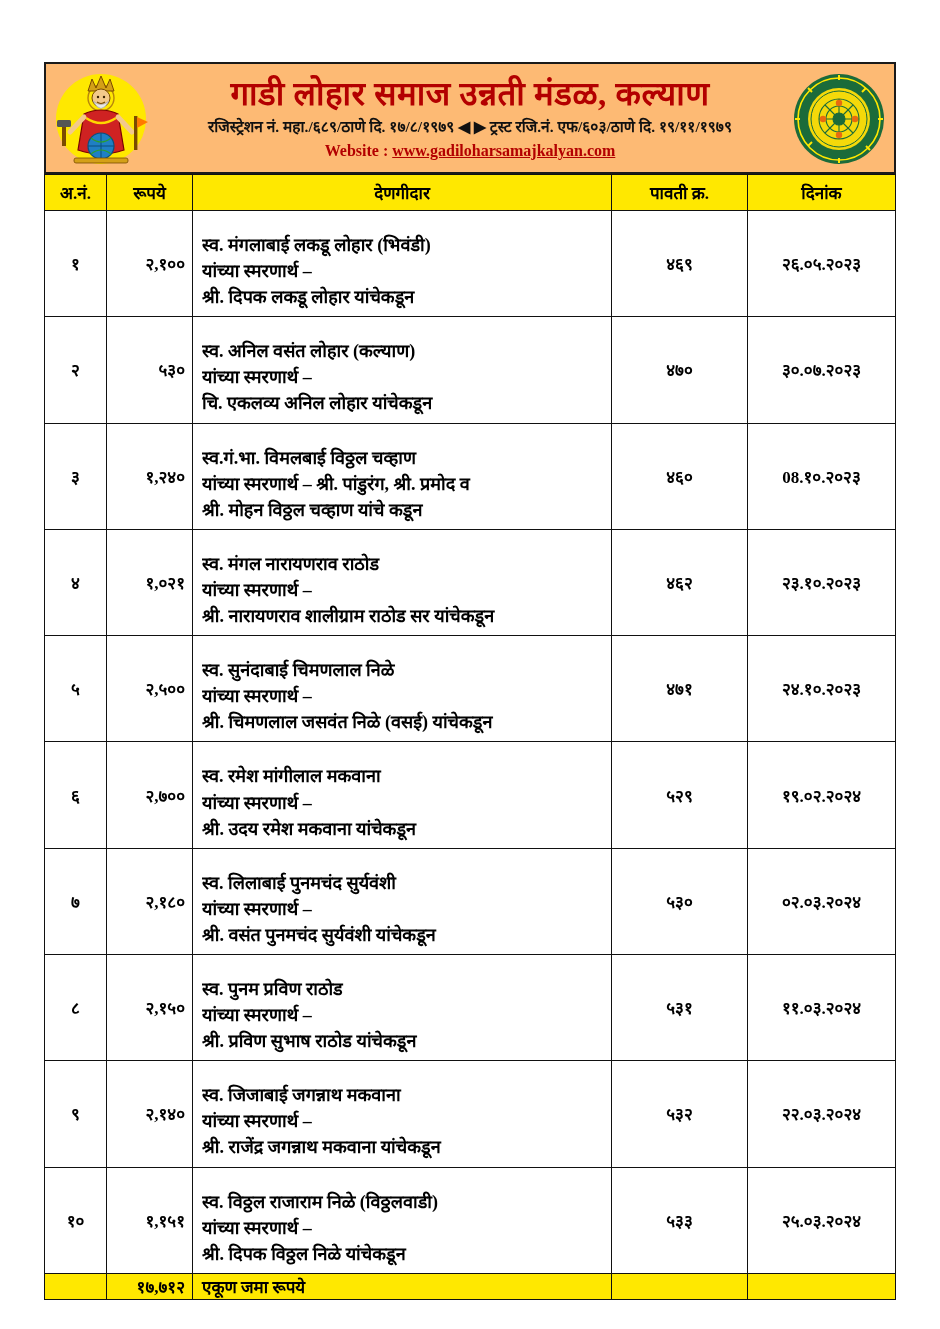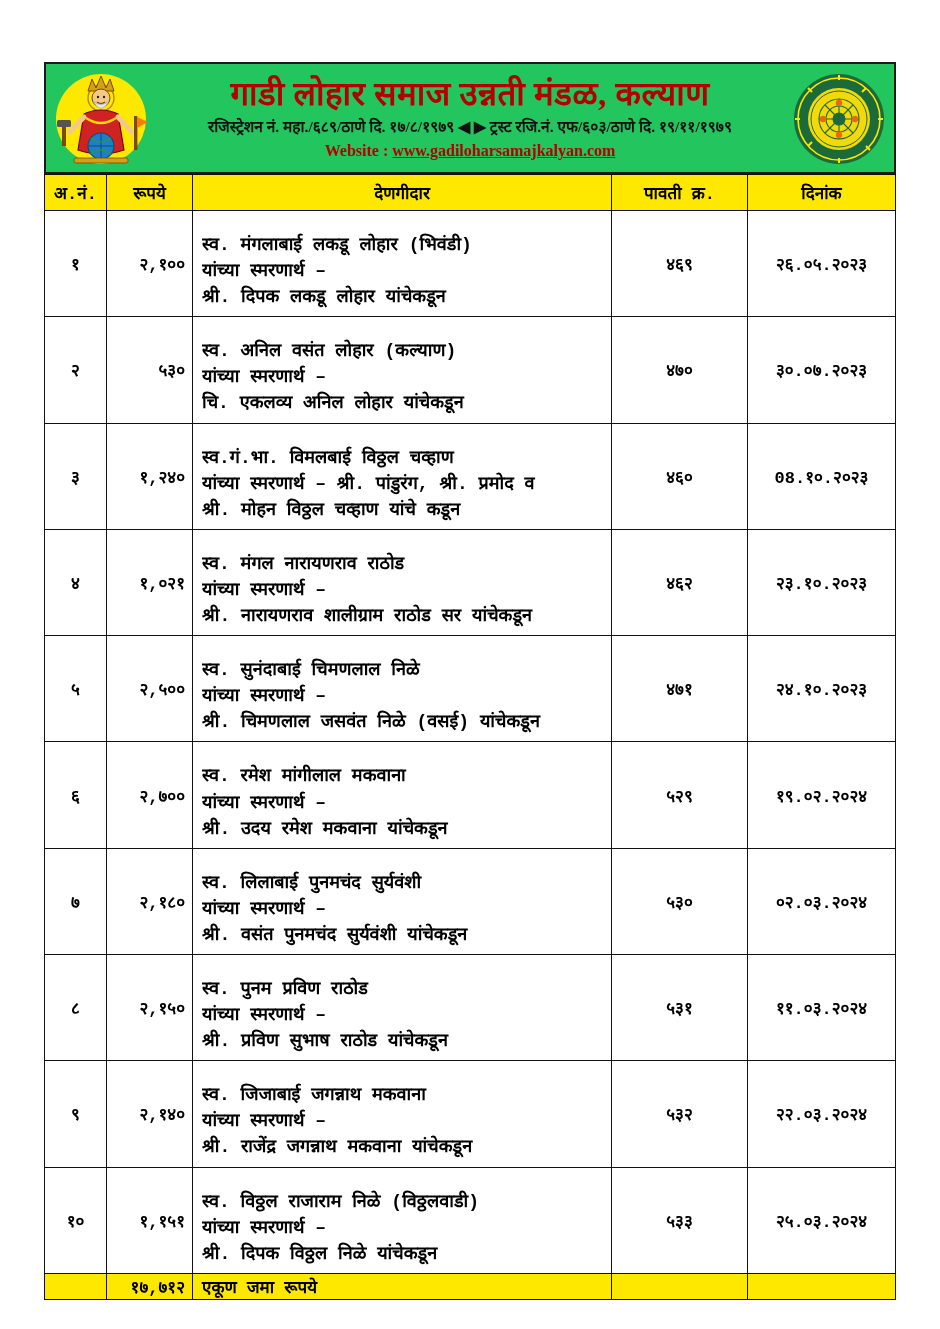--- a/index.html
+++ b/index.html
@@ -17,21 +17,21 @@
   }
   .page {
     width: 940px;
     height: 1329px;
     padding: 62px 44px 10px 44px;
     position: relative;
   }
 
   
   .masthead {
-    background: #22c55e;
+    background: #fdba74;
     border: 2px solid #1a1a1a;
     height: 112px;
     position: relative;
     display: flex;
     align-items: center;
     justify-content: center;
     padding: 0 110px;
   }
   .masthead-left-emblem,
   .masthead-right-emblem {
@@ -89,21 +89,21 @@
 
   
   table.ledger {
     border-collapse: collapse;
     width: 100%;
     table-layout: fixed;
   }
   table.ledger th,
   table.ledger td {
     border: 1.5px solid #111111;
-    font-family: Liberation Mono, monospace;
+    font-family: Liberation Serif, serif;
     vertical-align: middle;
   }
   table.ledger thead th {
     background: #ffe800;
     font-weight: bold;
     font-size: 17px;
     height: 36px;
     text-align: center;
     color: #000;
   }

